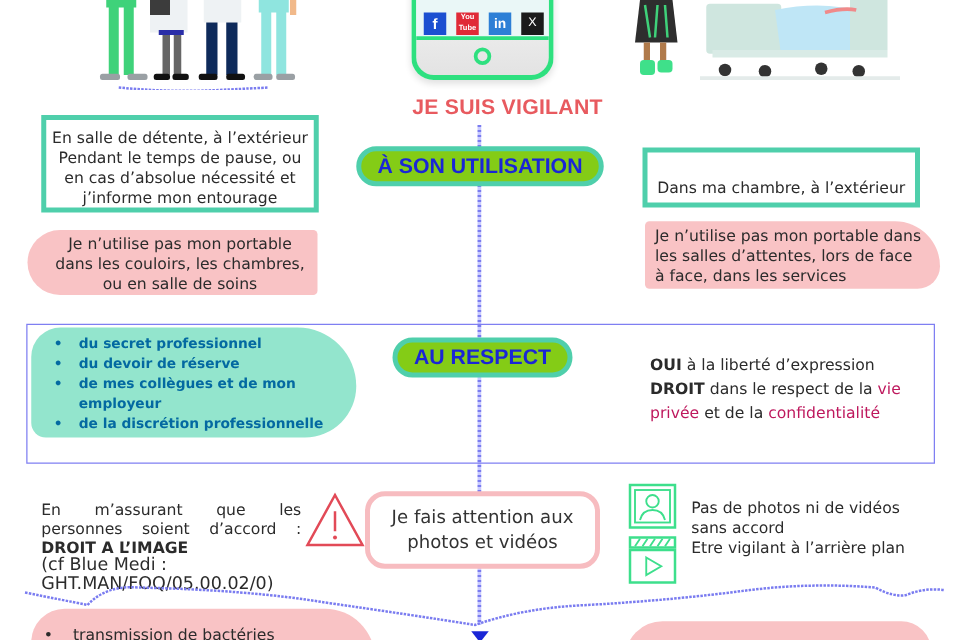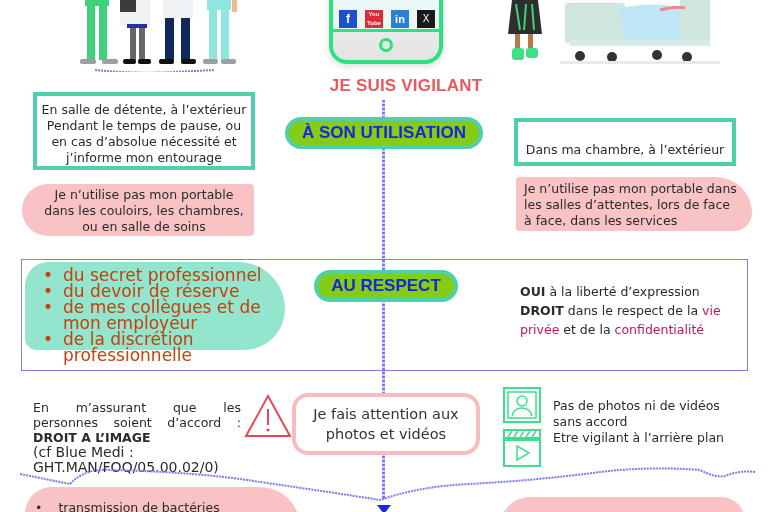--- a/index.html
+++ b/index.html
@@ -24,21 +24,21 @@
 
   
   .vline { position: absolute; left: 382px; width: 3px; background: repeating-linear-gradient(#7a7cf0 0 2px, #c9caff 2px 4px); }
 
   .pill { position: absolute; border-radius: 16px; text-align: center; font-family: "Liberation Sans", sans-serif; font-weight: bold; color: #1a26d6; }
   .pill-teal { border: 4px solid #4fcfab; background: #84cc16; }
   .pill-pink { border: 4px solid #f7bcc0; background: #ffffff; color: #333; font-weight: normal; font-family: "DejaVu Sans", sans-serif; }
 
   .box-teal { position: absolute; border: 4px solid #4fcfab; background: #fff; text-align: center; font-size: 12.5px; line-height: 16px; color: #2b2b2b; }
   .blob-pink { position: absolute; background: #f9c3c5; font-size: 12.5px; line-height: 16px; color: #2b2b2b; }
-  .blob-teal { position: absolute; background: #93e5cd; font-size: 17px; line-height: 16px; color: #c2410c; }
+  .blob-teal { position: absolute; background: #93e5cd; font-size: 11px; line-height: 16px; color: #0369a1; font-weight: bold; }
 
   .frame-blue { position: absolute; left: 21px; top: 259px; width: 727px; height: 112px; border: 1px solid #7f7ff2; }
 
   ul.bullets { list-style: none; }
   ul.bullets li { position: relative; padding-left: 28px; }
   ul.bullets li::before { content: "•"; position: absolute; left: 8px; }
 
   .respect-text { position: absolute; left: 520px; top: 282px; font-size: 12.5px; line-height: 19px; color: #2b2b2b; }
   .b { font-weight: bold; }
   .teal { color: #be185d; }

